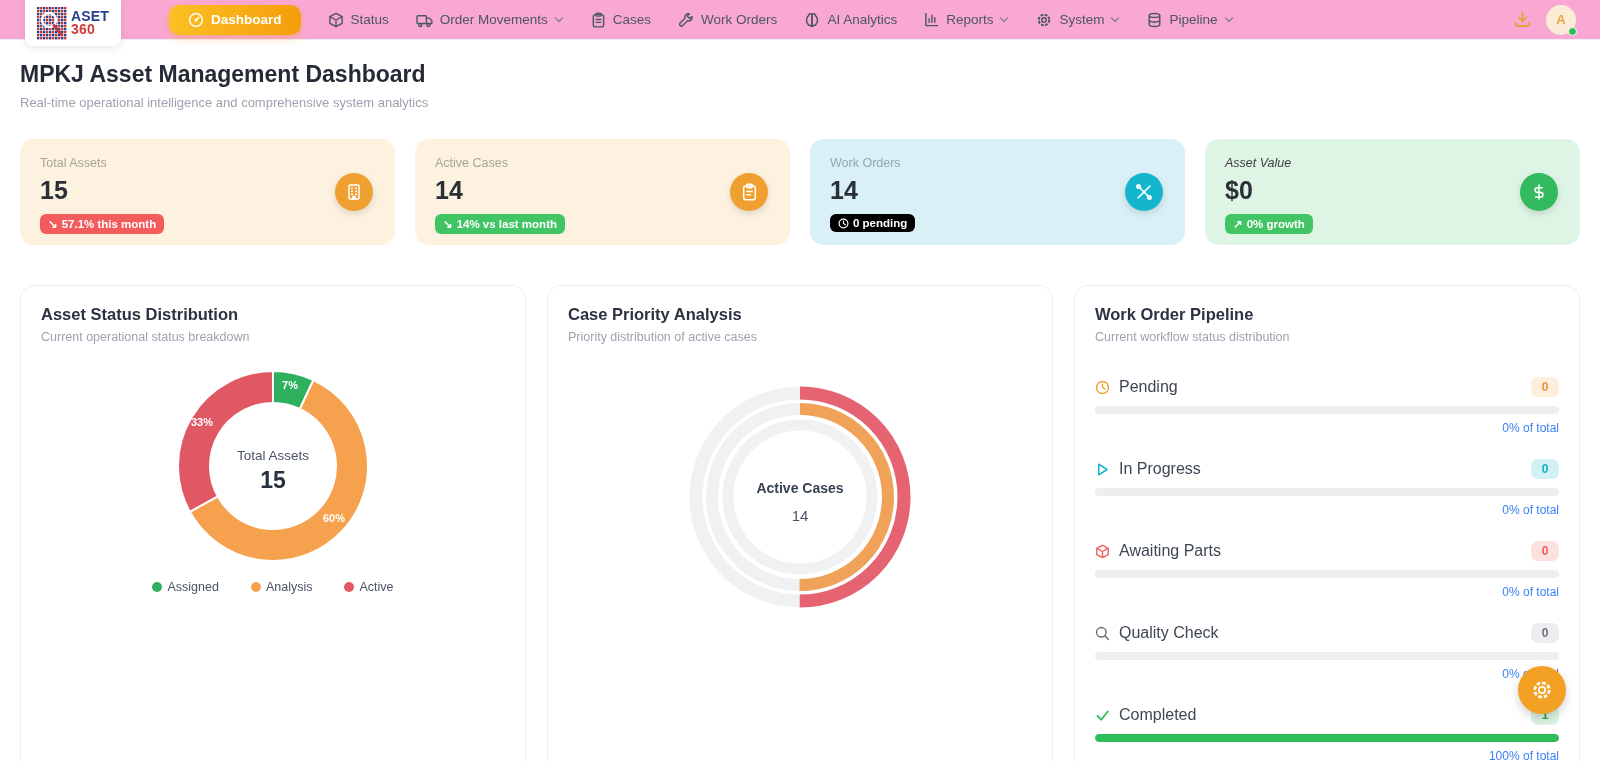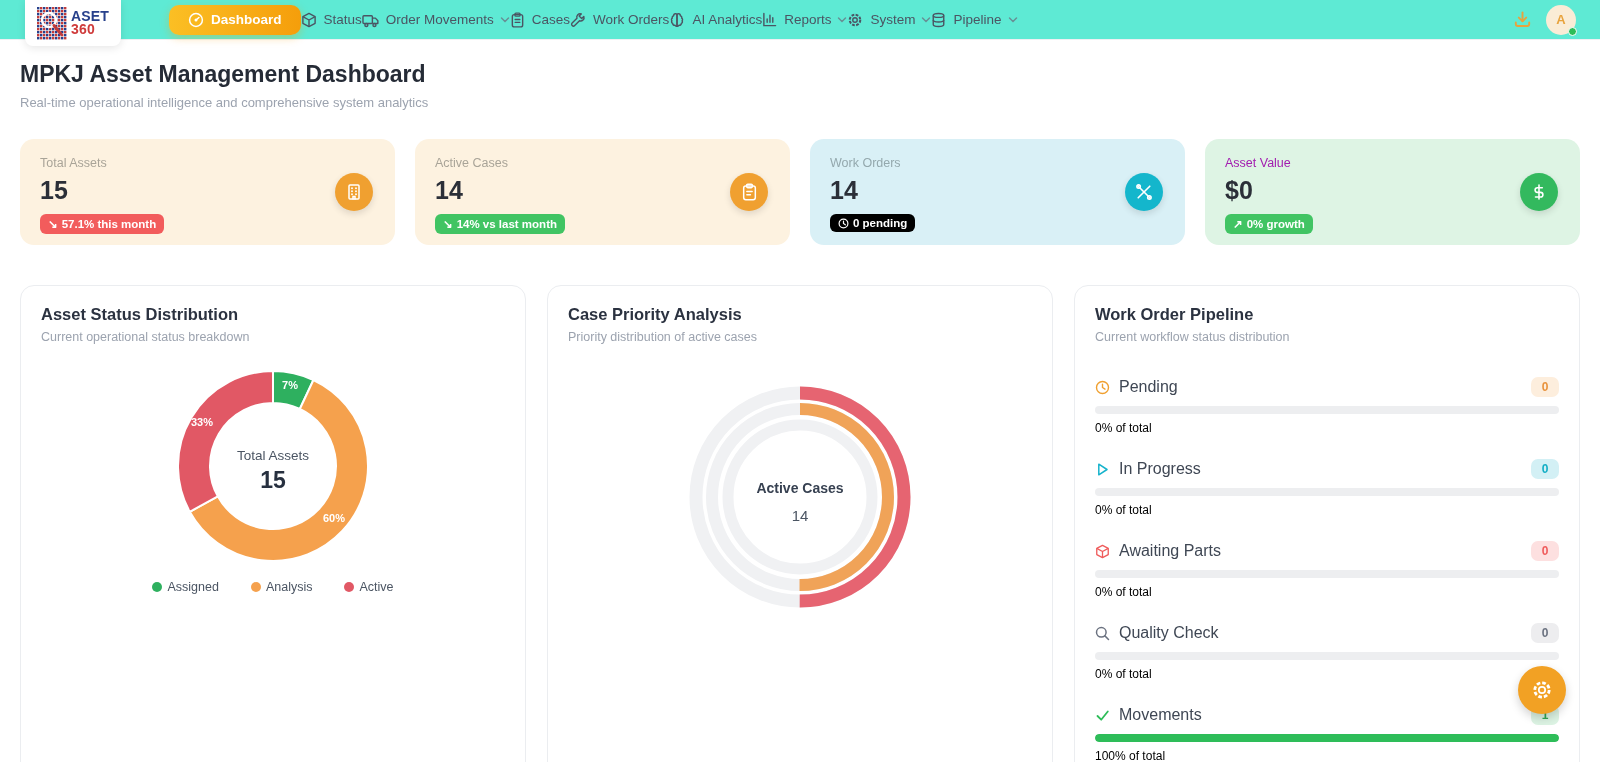--- a/index.html
+++ b/index.html
@@ -1,28 +1,28 @@
 <!DOCTYPE html>
 <html><head>
 <meta charset="utf-8">
 <style>
   * { margin:0; padding:0; box-sizing:border-box; }
   html,body { width:1600px; height:762px; overflow:hidden; background:#fff;
     font-family:"Liberation Sans", sans-serif; color:#1f2937; }
 
   
-  .topbar { position:relative; height:40px; background:#5eead4;
+  .topbar { position:relative; height:40px; background:#f9a8d4;
     border-bottom:1px solid #eef0f3; display:flex; align-items:center; padding:0 24px; }
   .logo-box { position:absolute; left:25px; top:0; width:96px; height:46px;
     background:#fff; border-radius:0 0 8px 8px; box-shadow:0 2px 8px rgba(0,0,0,.10);
     display:flex; align-items:center; justify-content:center; gap:4px; z-index:5; }
   .logo-text { font-weight:800; font-size:14px; line-height:.95; letter-spacing:.2px; }
   .logo-text .l1 { color:#27408b; } .logo-text .l2 { color:#cf3a3a; }
 
-  nav { display:flex; align-items:center; margin-left:145px; }
+  nav { display:flex; align-items:center; gap:27px; margin-left:145px; }
   .nav-item { display:flex; align-items:center; gap:7px; font-size:13.5px; color:#4b5563;
     cursor:pointer; white-space:nowrap; }
   .nav-item svg { flex:0 0 auto; }
   .nav-item.active { background:linear-gradient(90deg,#fbbf24,#f59e0b); color:#fff;
     font-weight:600; padding:7px 19px; border-radius:10px;
     box-shadow:0 3px 8px rgba(245,158,11,.35); }
   .chev { margin-left:-1px; opacity:.75; }
 
   .topbar-right { margin-left:auto; display:flex; align-items:center; gap:14px; }
   .dl-btn { cursor:pointer; display:flex; }
@@ -38,21 +38,21 @@
   .page-subtitle { margin-top:7px; font-size:13px; color:#9ca3af; }
 
   
   .stats { display:grid; grid-template-columns:repeat(4,1fr); gap:20px; margin-top:29px; }
   .stat-card { position:relative; border-radius:14px; padding:17px 20px; height:106px; }
   .stat-card.cream  { background:#fdf2e0; }
   .stat-card.cyan   { background:#d9f0f6; }
   .stat-card.green  { background:#def4e4; }
   .stat-label { font-size:12.5px; color:#a9a498; }
   .stat-card.cyan .stat-label  { color:#94a8ad; }
-  .stat-card.green .stat-label { color:#a21caf; }
+  .stat-card.green .stat-label { color:#404040;font-style:italic; }
   .stat-value { margin-top:6px; font-size:25px; font-weight:700; color:#2b2f38; }
   .stat-badge { display:inline-flex; align-items:center; gap:4px; margin-top:9px;
     border-radius:6px; padding:3px 8px; font-size:11.5px; font-weight:600; color:#fff; }
   .badge-red   { background:#f25c5c; }
   .badge-green { background:#41c463; }
   .badge-cyan  { background:#000000; }
   .stat-icon { position:absolute; right:22px; top:50%; transform:translateY(-50%);
     width:38px; height:38px; border-radius:50%; display:flex; align-items:center;
     justify-content:center; box-shadow:0 3px 7px rgba(0,0,0,.12); }
   .ic-orange { background:#f0a030; } .ic-cyan { background:#14b6cc; } .ic-green { background:#33b95e; }
@@ -78,21 +78,21 @@
   .p-label { font-size:16px; color:#3f4754; }
   .p-badge { margin-left:auto; min-width:28px; text-align:center; padding:3px 8px;
     border-radius:7px; font-size:12px; font-weight:600; }
   .pb-orange { background:#fdeedd; color:#e8923c; }
   .pb-cyan   { background:#d3f0f5; color:#13aec5; }
   .pb-red    { background:#fde0e0; color:#ef5b5b; }
   .pb-gray   { background:#ededef; color:#6b7280; }
   .pb-green  { background:#dcf3e3; color:#34a853; }
   .p-bar { margin-top:9px; height:8px; border-radius:4px; background:#edeef0; overflow:hidden; }
   .p-fill { height:100%; border-radius:4px; background:#2ebd59; width:0; }
-  .p-pct { margin-top:7px; font-size:12px; color:#000000; }
+  .p-pct { margin-top:7px; font-size:12px; color:#3b82f6;text-align:right; }
 
   
   .fab { position:fixed; left:1518px; top:666px; width:48px; height:48px; border-radius:50%;
     background:#f2a124; display:flex; align-items:center; justify-content:center;
     box-shadow:0 4px 10px rgba(0,0,0,.18); cursor:pointer; z-index:10; }
 </style>
 </head>
 <body>
 
 <header class="topbar">
@@ -410,21 +410,21 @@
               <div class="p-fill" style="width: 0%;"></div>
             </div>
           <div class="p-pct">0% of total</div>
         </div>
 
         <div class="p-row">
           <div class="p-head">
             <svg width="15" height="15" viewBox="0 0 15 15" fill="none" stroke="#2ebd59" stroke-width="1.8" stroke-linecap="round" stroke-linejoin="round">
               <path d="M2.5 8 L6.2 11.7 L12.8 3.5"></path>
             </svg>
-            <span class="p-label">Movements</span>
+            <span class="p-label">Completed</span>
             <span class="p-badge pb-green">1</span>
           </div>
           <div class="p-bar">
               <div class="p-fill" style="width: 100%;"></div>
             </div>
           <div class="p-pct">100% of total</div>
         </div>
 
       </div>
     </div>

